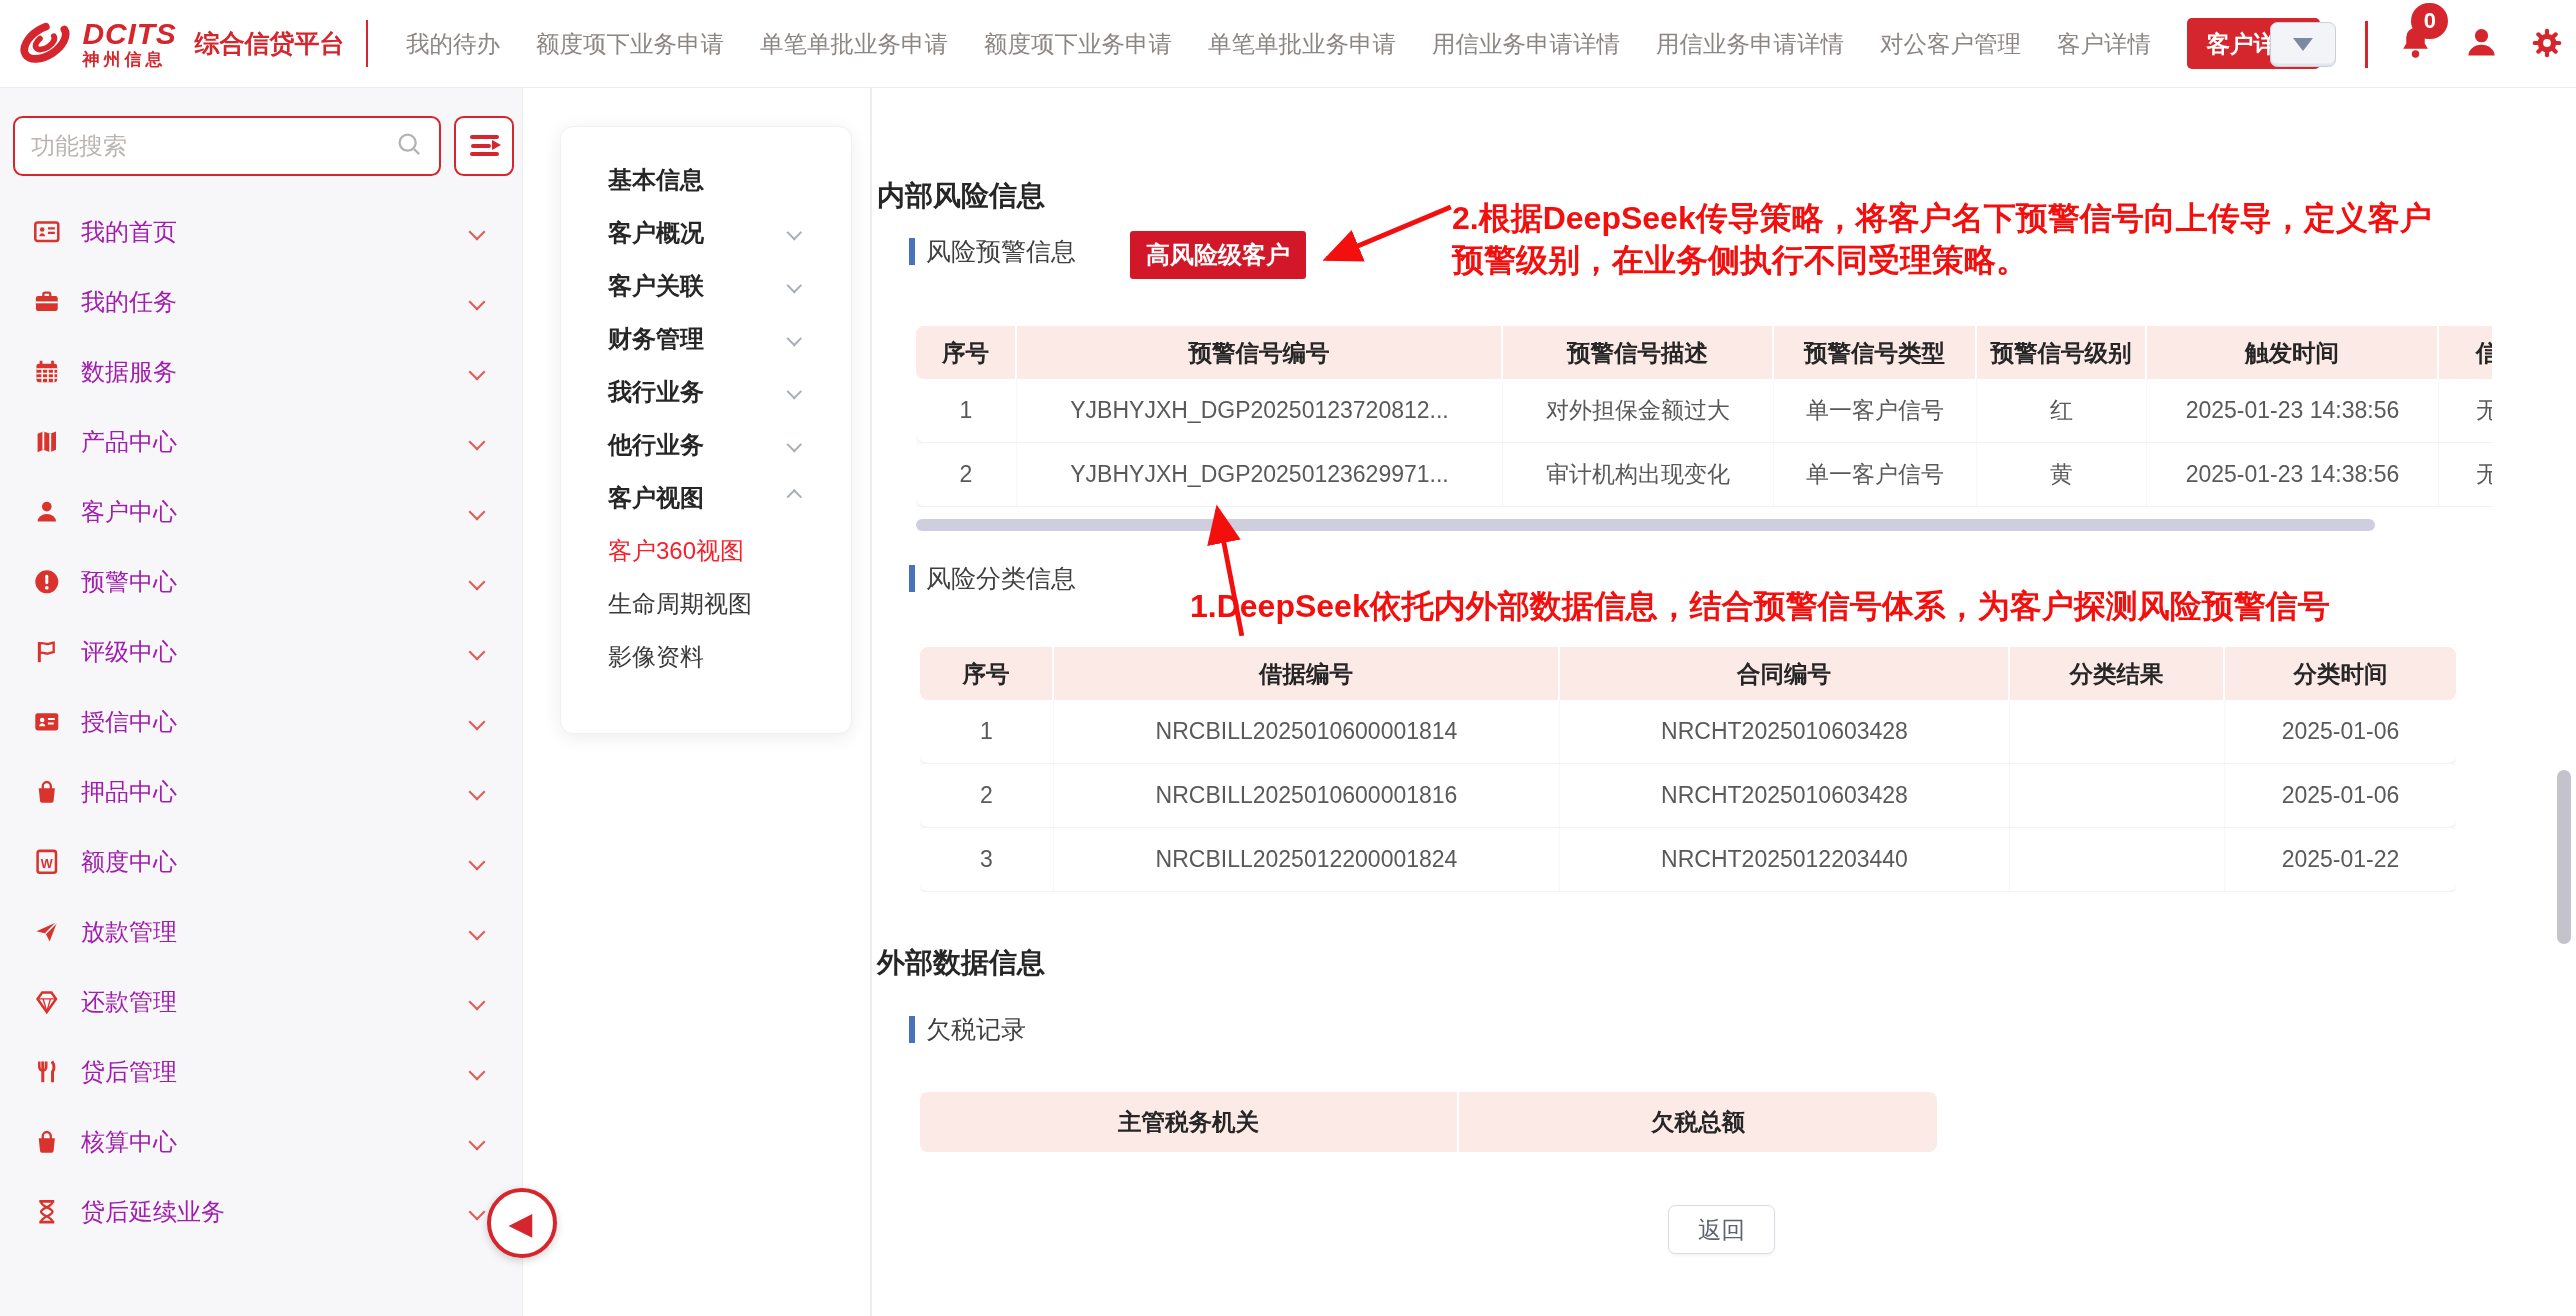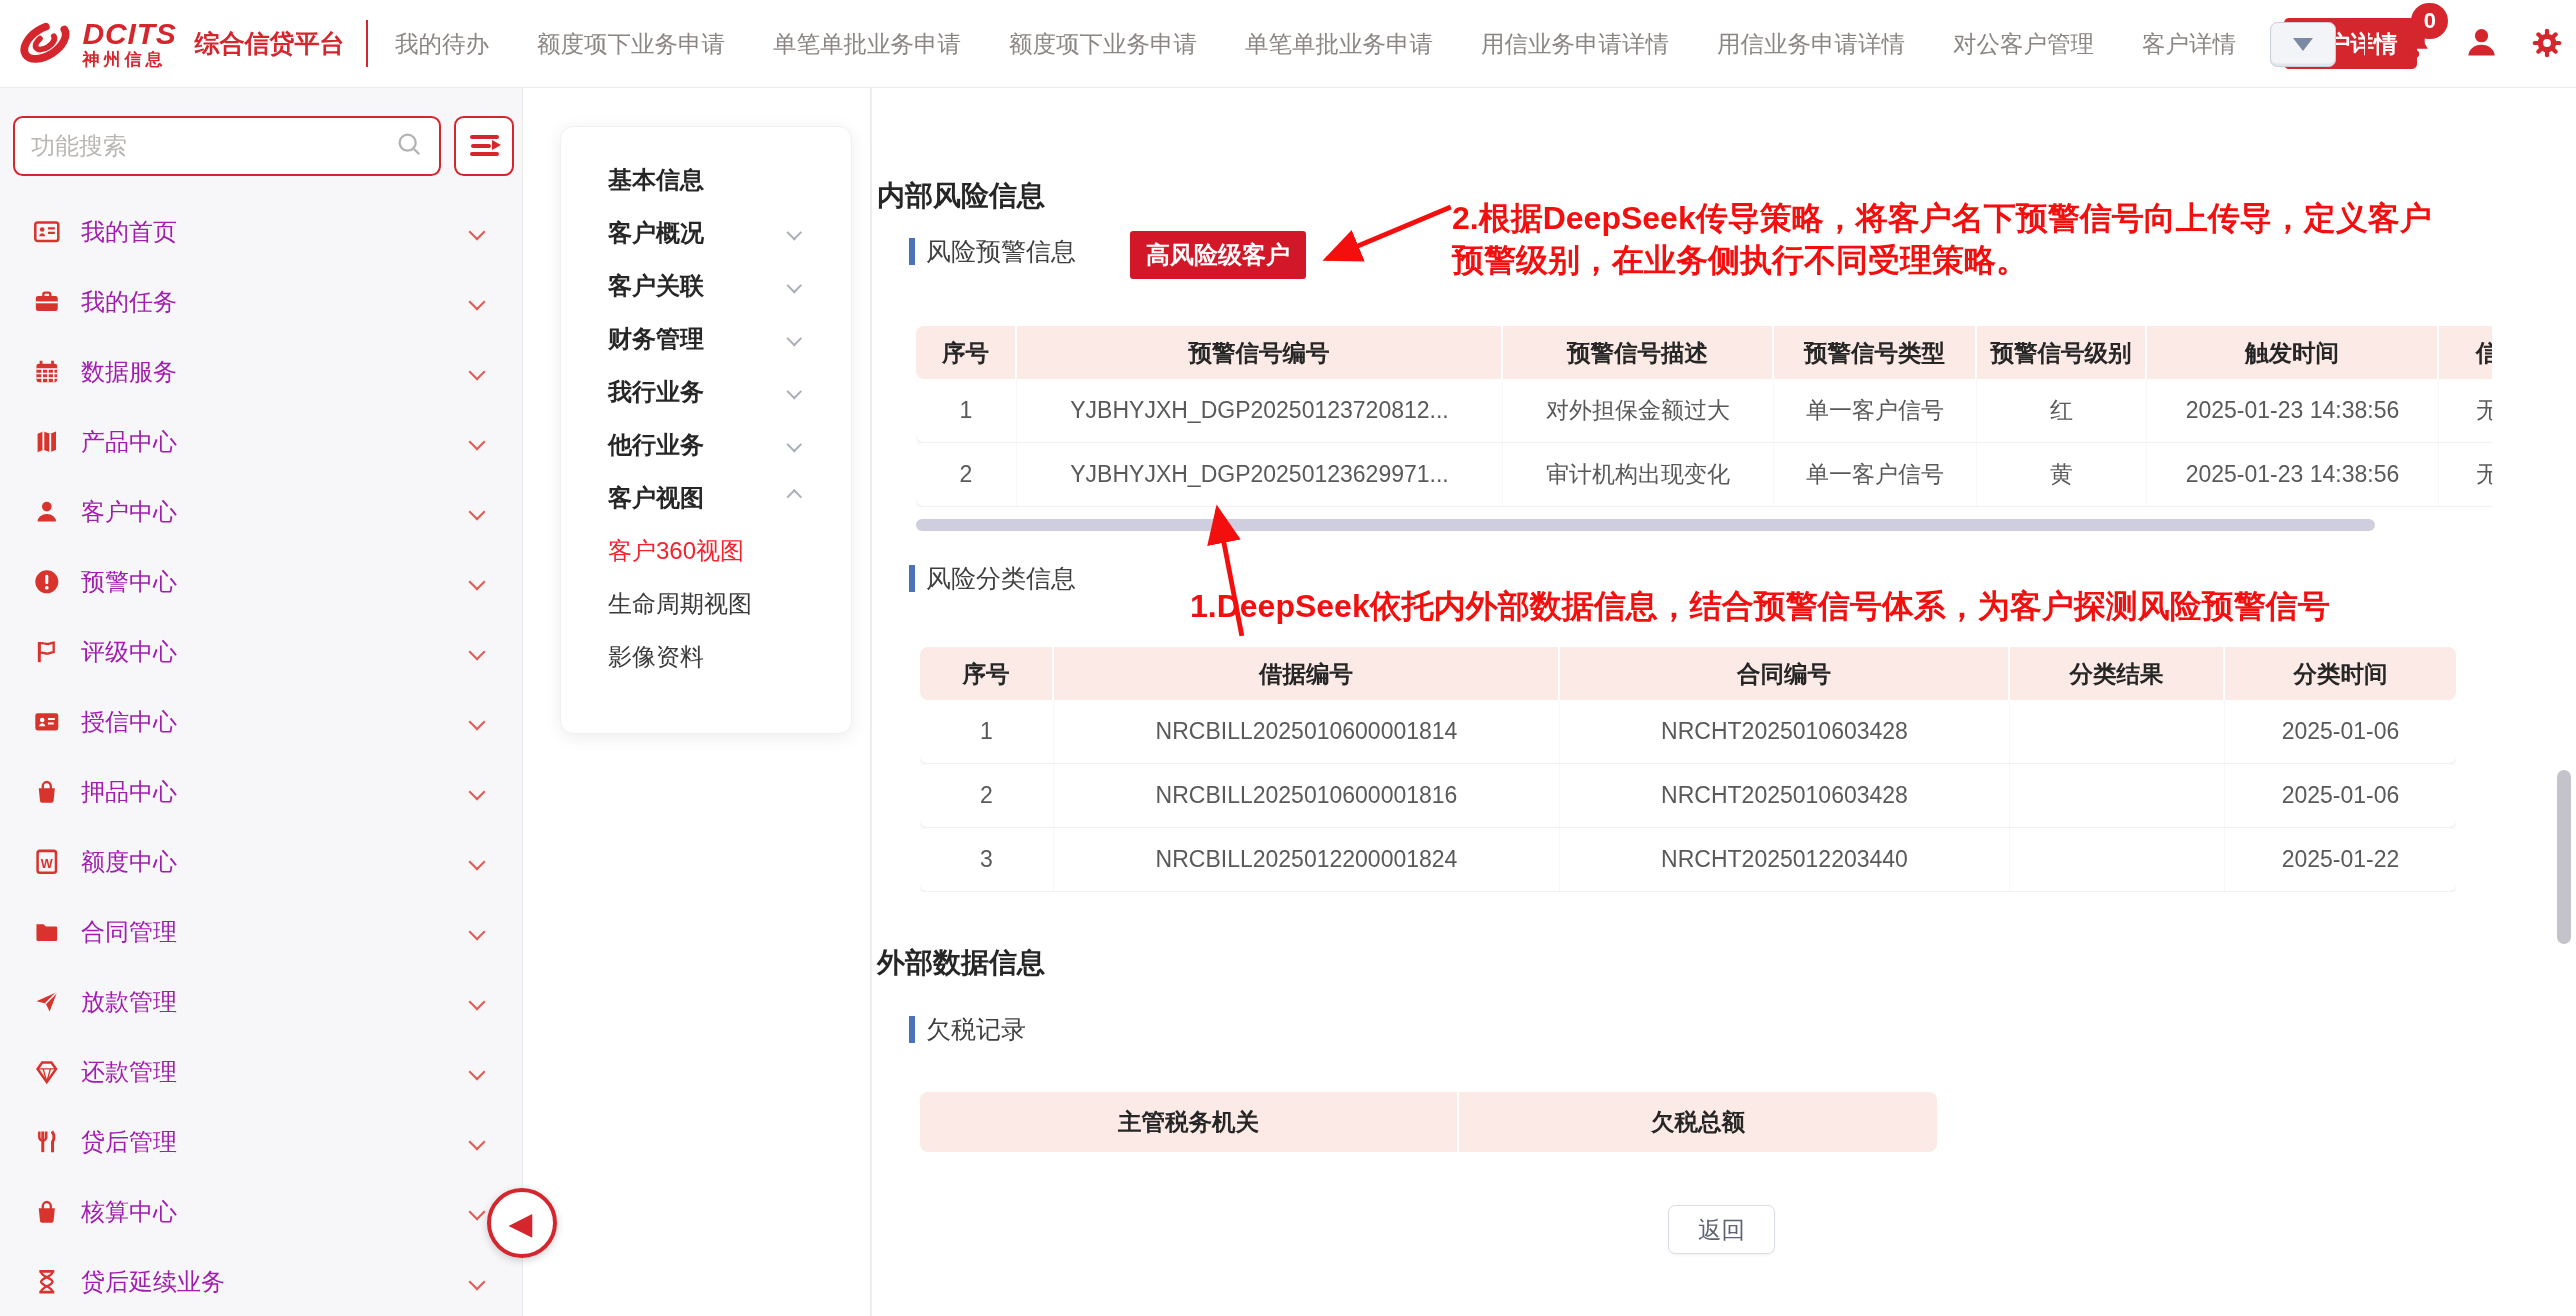--- a/index.html
+++ b/index.html
@@ -8,21 +8,21 @@
 
   
   .topbar { position:absolute; left:0; top:0; width:2576px; height:88px; background:#fff;
     border-bottom:1.6px solid #ececec; display:flex; z-index:30; }
   .logo-wrap { display:flex; align-items:center; margin-left:14.6px; }
   .logo-text { margin-left:8px; line-height:1; }
   .logo-company { color:#d4262c; font-weight:800; font-style:italic; font-size:30px; letter-spacing:0.8px; }
   .logo-company-cn { color:#d4262c; font-weight:700; font-size:17px; letter-spacing:4px; margin-top:2.4px; }
   .logo-product { color:#d4262c; font-weight:700; font-size:25px; margin-left:18px; }
   .logo-divider { width:2.4px; height:47px; background:#d4262c; margin-left:21px; }
-  .topnav { display:flex; align-items:center; gap:48px; margin-left:27px; }
+  .topnav { display:flex; align-items:center; gap:36px; margin-left:38px; }
   .topnav-item { font-size:23.5px; color:#8b8683; white-space:nowrap; cursor:pointer; }
   .topnav-item.active { background:#d4262c; color:#fff; font-weight:700; padding:9.7px 19.4px; border-radius:4.9px; }
   .top-right { position:absolute; right:11.3px; top:0; height:88px; display:flex; align-items:center; gap:29px; }
   .drop-btn { width:66px; height:45px; background:#f2f4f7; border:1.6px solid #c9cfd8; border-radius:7.3px;
     display:flex; align-items:center; justify-content:center; cursor:pointer; box-shadow:inset 0 -2.4px 0 #e2e6eb; }
   .caret-down { width:0; height:0; border-left:10.5px solid transparent; border-right:10.5px solid transparent;
     border-top:13px solid #7b8aa2; }
   .red-vline { width:3.2px; height:47px; background:#d4262c; }
   .bell-wrap { position:relative; }
   .n-badge { position:absolute; top:-21px; left:14.6px; min-width:37px; height:36px; background:#d4262c;
@@ -289,29 +289,20 @@
             <rect x="4" y="2.5" width="16" height="19" rx="2" fill="none" stroke="#d9332e" stroke-width="2.2"></rect>
             <text x="12" y="17" text-anchor="middle" font-size="11" font-weight="bold" fill="#d9332e" font-family="sans-serif">W</text>
           </svg>
         </span>
       <span class="si-label">额度中心</span>
       <span class="chev"></span>
     </div>
     <div class="side-item">
       <span class="si-icon">
           <svg viewBox="0 0 24 24">
-            <path d="M3 5.5h6.2l2 2H20a1 1 0 0 1 1 1V19a1 1 0 0 1-1 1H4a1 1 0 0 1-1-1z" fill="#d9332e"></path>
-          </svg>
-        </span>
-      <span class="si-label">合同管理</span>
-      <span class="chev"></span>
-    </div>
-    <div class="side-item">
-      <span class="si-icon">
-          <svg viewBox="0 0 24 24">
             <path d="M3 11.5 21 3.5l-6.5 17-3.5-7z" fill="#d9332e"></path>
             <path d="M11 13.5 21 3.5" stroke="#fff" stroke-width="1.4"></path>
           </svg>
         </span>
       <span class="si-label">放款管理</span>
       <span class="chev"></span>
     </div>
     <div class="side-item">
       <span class="si-icon">
           <svg viewBox="0 0 24 24" fill="none" stroke="#d9332e">

